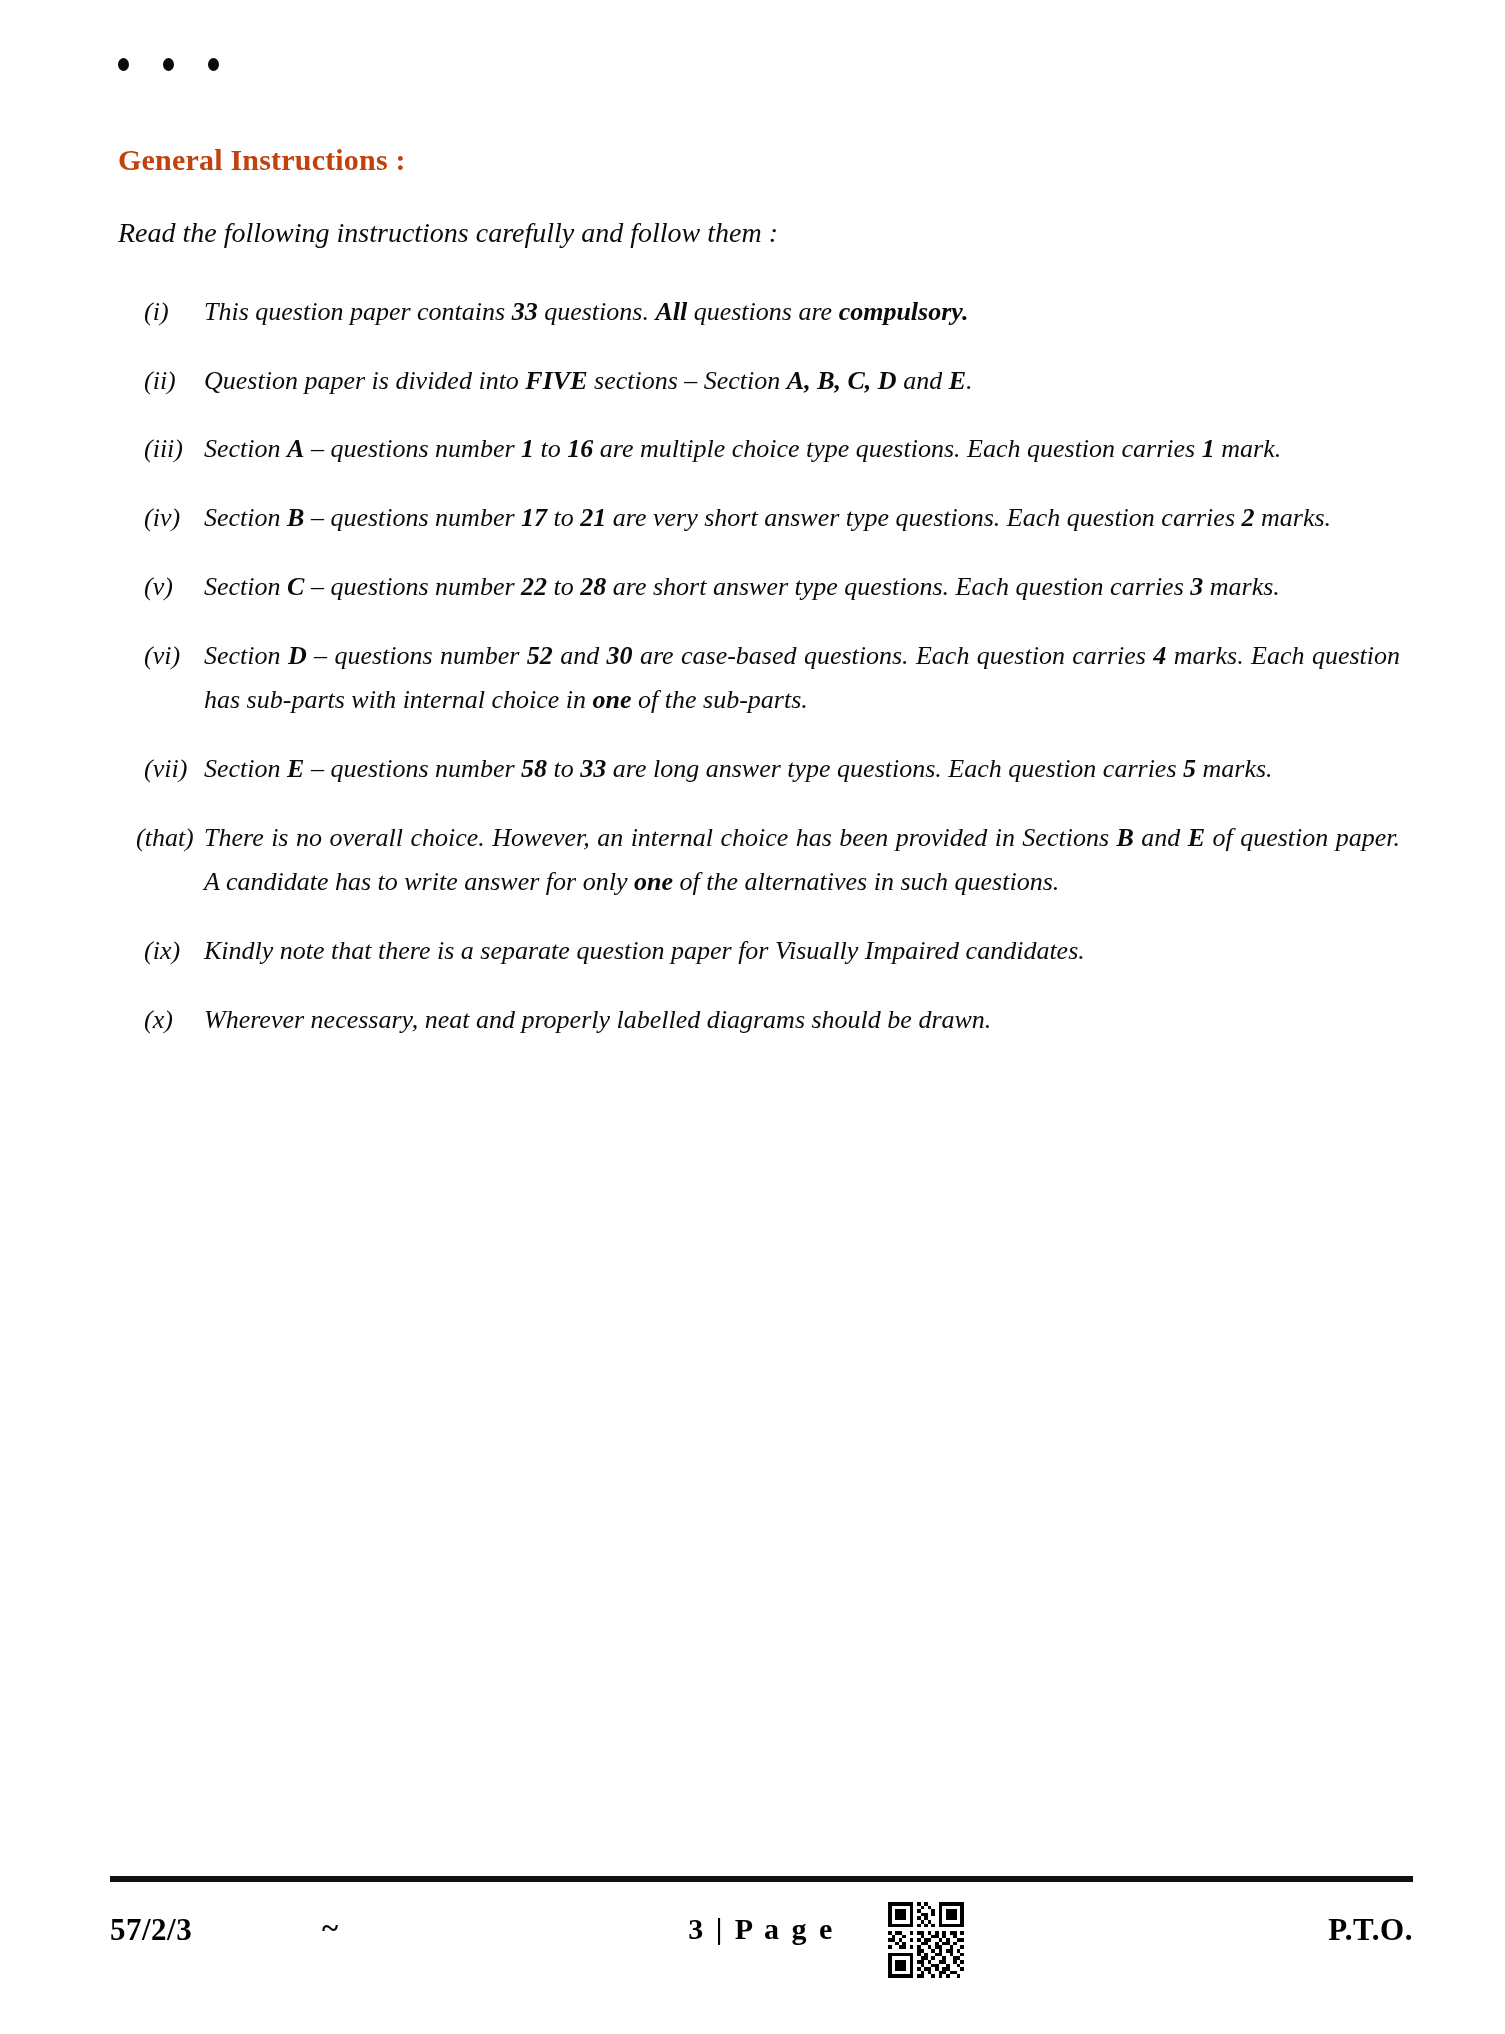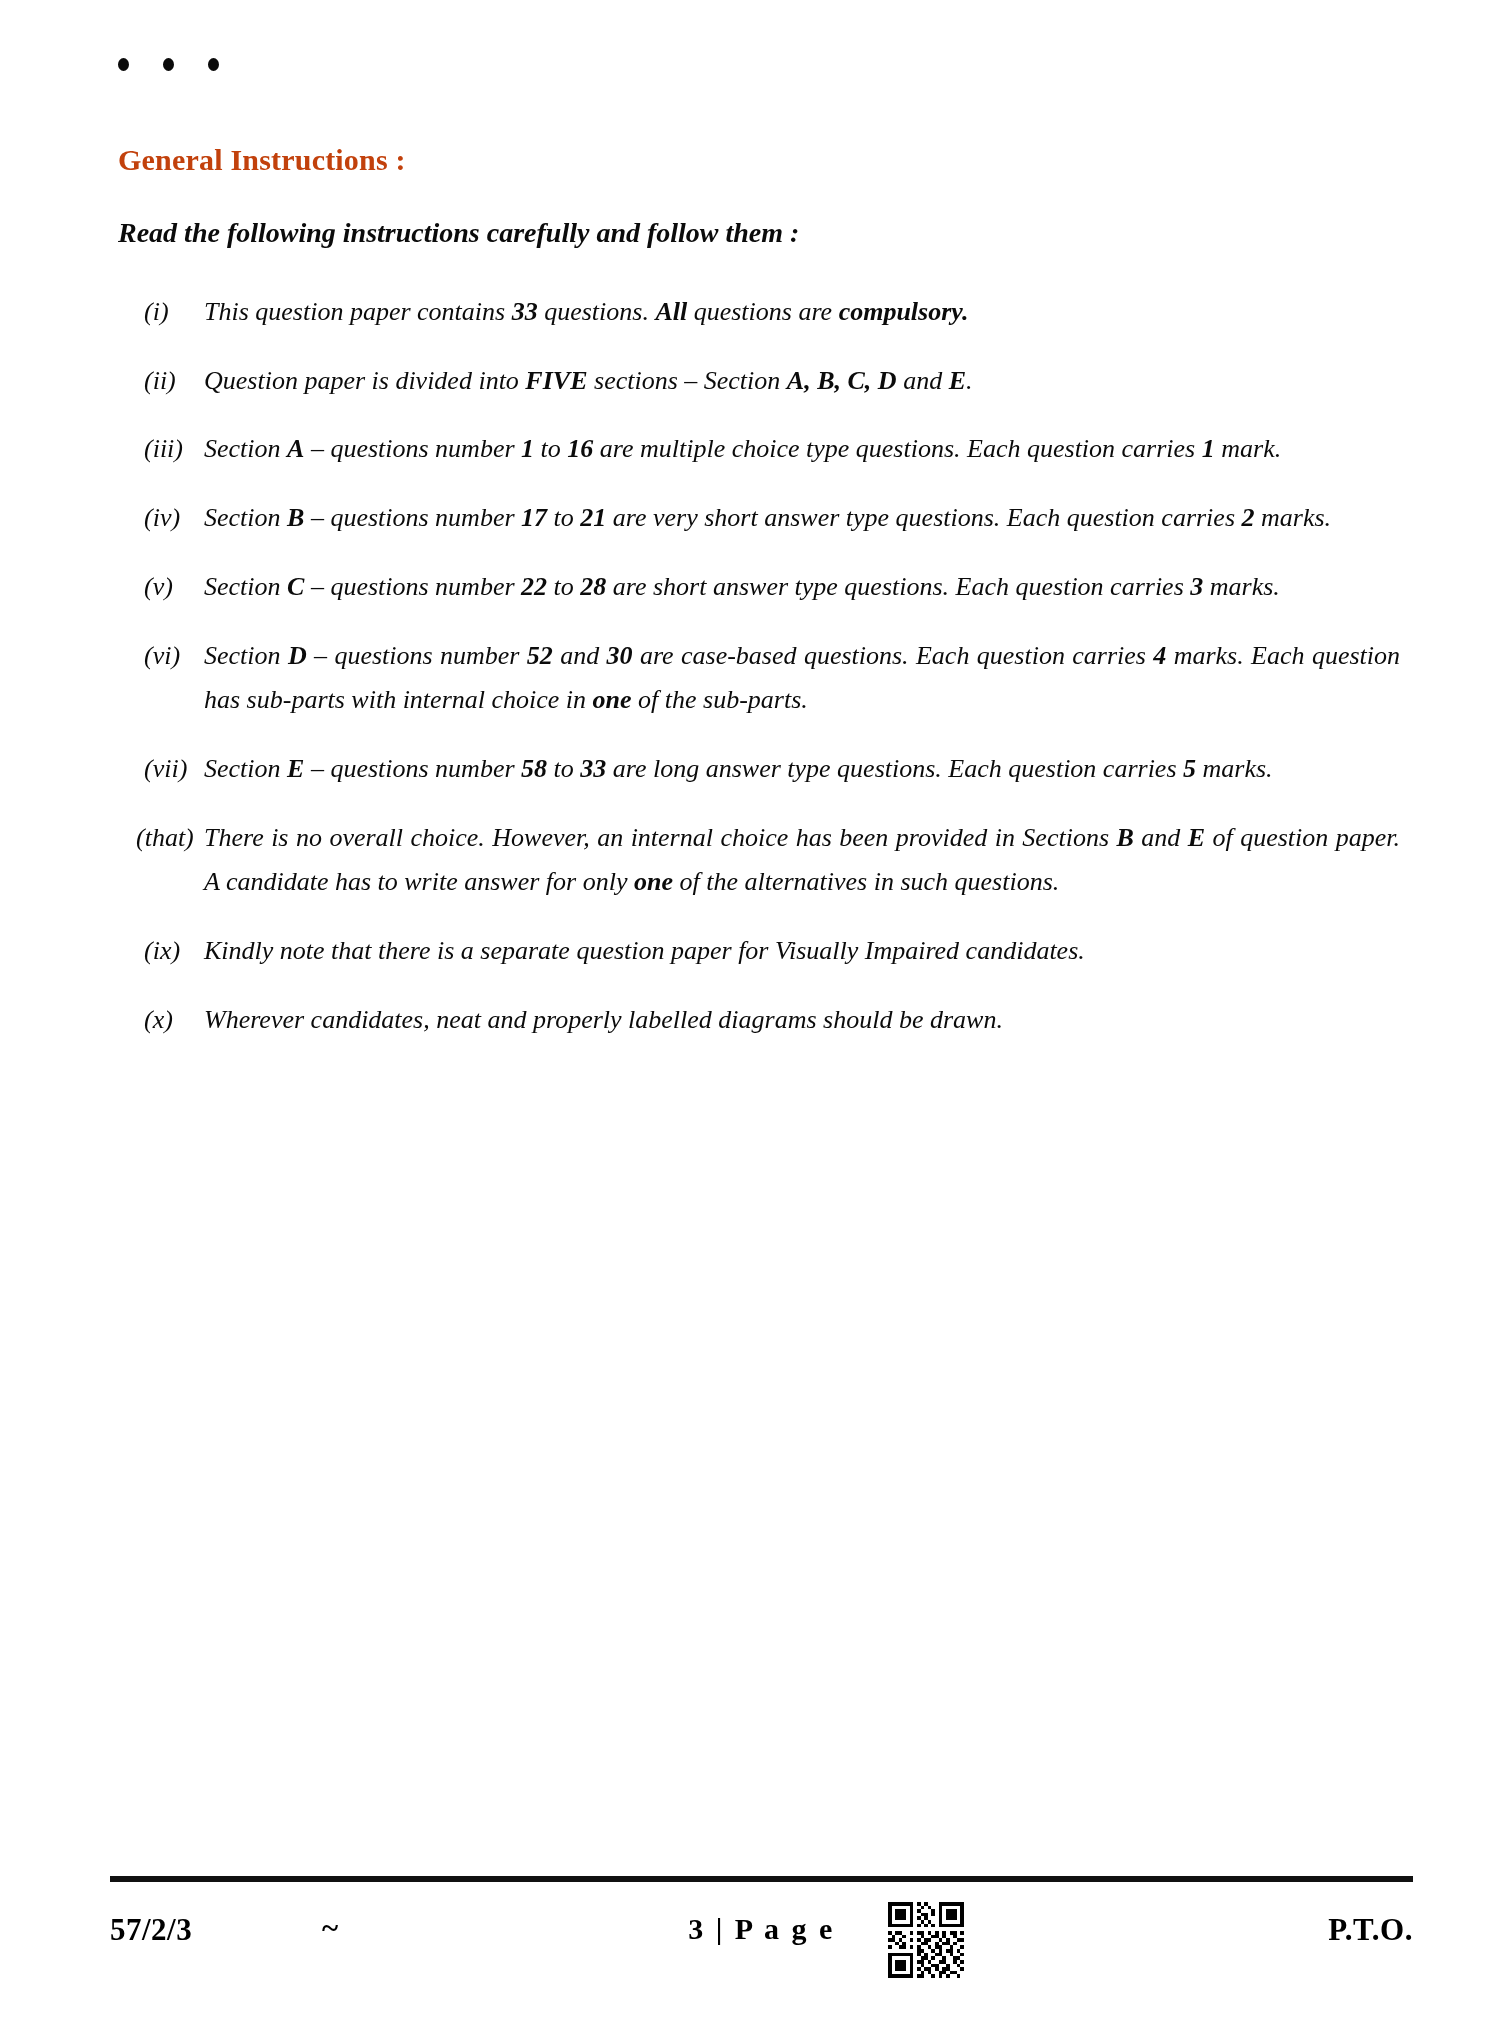--- a/index.html
+++ b/index.html
@@ -50,21 +50,21 @@
     font-weight: bold;
     font-size: 30px;
     letter-spacing: 0.2px;
     line-height: 1.2;
     margin: 0 0 38px 0;
     color: #c2410c;
   }
   .read-line {
     font-family: "Liberation Serif", "DejaVu Serif", serif;
     font-style: italic;
-    font-weight: bold;
+    font-weight: normal;
     font-size: 28px;
     line-height: 1.2;
     margin: 0;
     color: #0b0b0b;
   }
 
   
   .instructions {
     position: absolute;
     top: 290px;
@@ -214,21 +214,21 @@
       <div class="ins-item">
         <div class="ins-marker wide">(that)</div>
         <div class="ins-body">There is no overall choice. However, an internal choice has been provided in Sections <b>B</b> and <b>E</b> of question paper. A candidate has to write answer for only <b>one</b> of the alternatives in such questions.</div>
       </div>
       <div class="ins-item">
         <div class="ins-marker">(ix)</div>
         <div class="ins-body">Kindly note that there is a separate question paper for Visually Impaired candidates.</div>
       </div>
       <div class="ins-item">
         <div class="ins-marker">(x)</div>
-        <div class="ins-body">Wherever candidates, neat and properly labelled diagrams should be drawn.</div>
+        <div class="ins-body">Wherever necessary, neat and properly labelled diagrams should be drawn.</div>
       </div>
     </div>
 
   <div class="footer-rule"></div>
 
   <div class="footer">
     <span class="footer-code">57/2/3</span>
     <span class="footer-tilde">~</span>
     <span class="footer-page">3 | P a g e</span>
     <span class="footer-qr">

